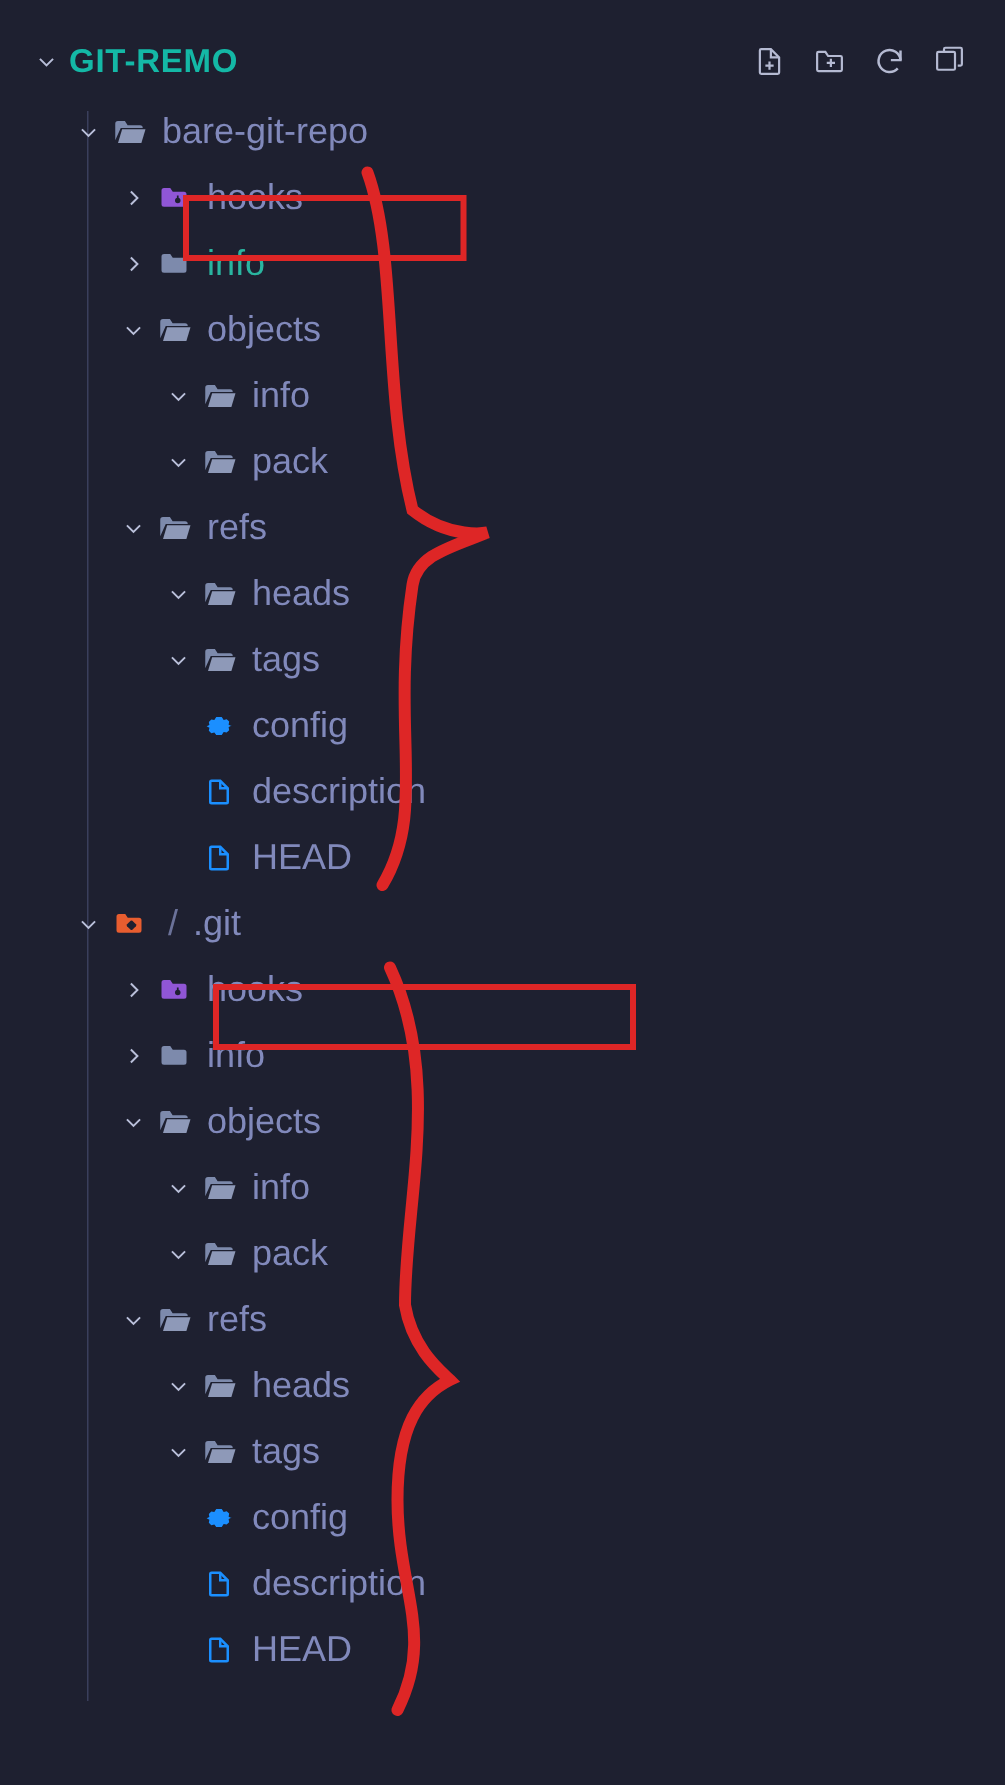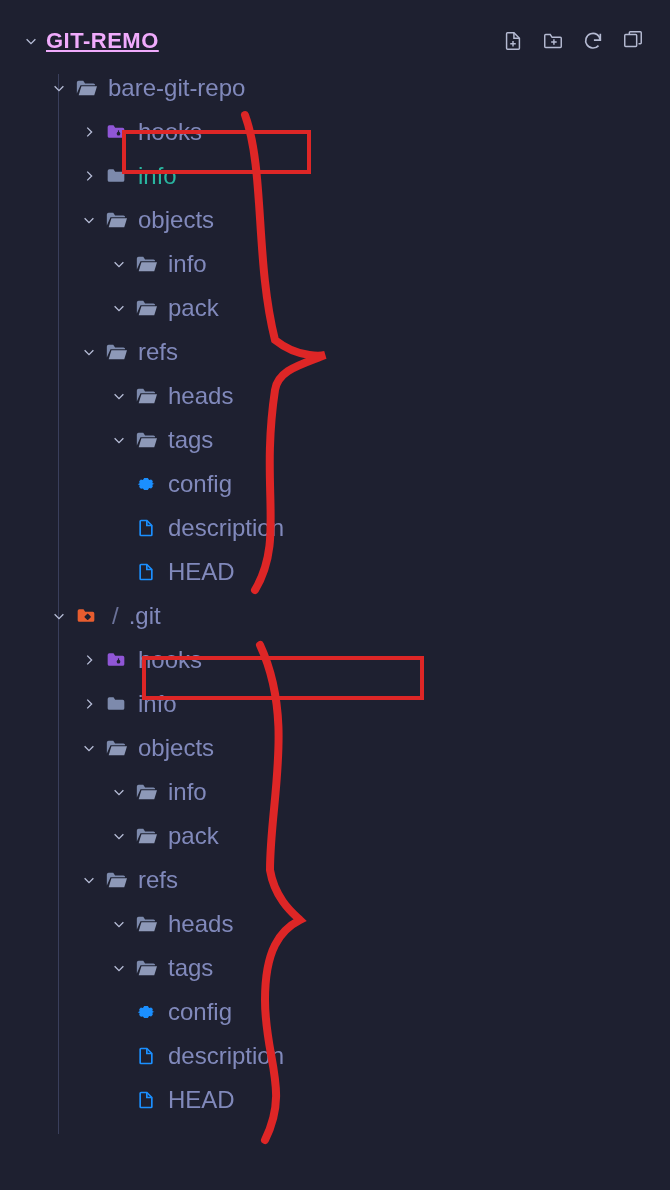--- a/index.html
+++ b/index.html
@@ -25,23 +25,22 @@
       padding: 8px 10px 8px 6px;
     }
     .header-left {
       display: flex;
       align-items: center;
       gap: 6px;
     }
     .header-title {
       font-weight: 700;
       font-size: 22px;
-      color: #f0abfc;
+      color: #14b8a6;
       letter-spacing: 0.5px;
-      text-decoration: underline;
     }
     .header-actions {
       display: flex;
       gap: 18px;
       align-items: center;
     }
     .header-icon {
       width: 22px;
       height: 22px;
       display: flex;

